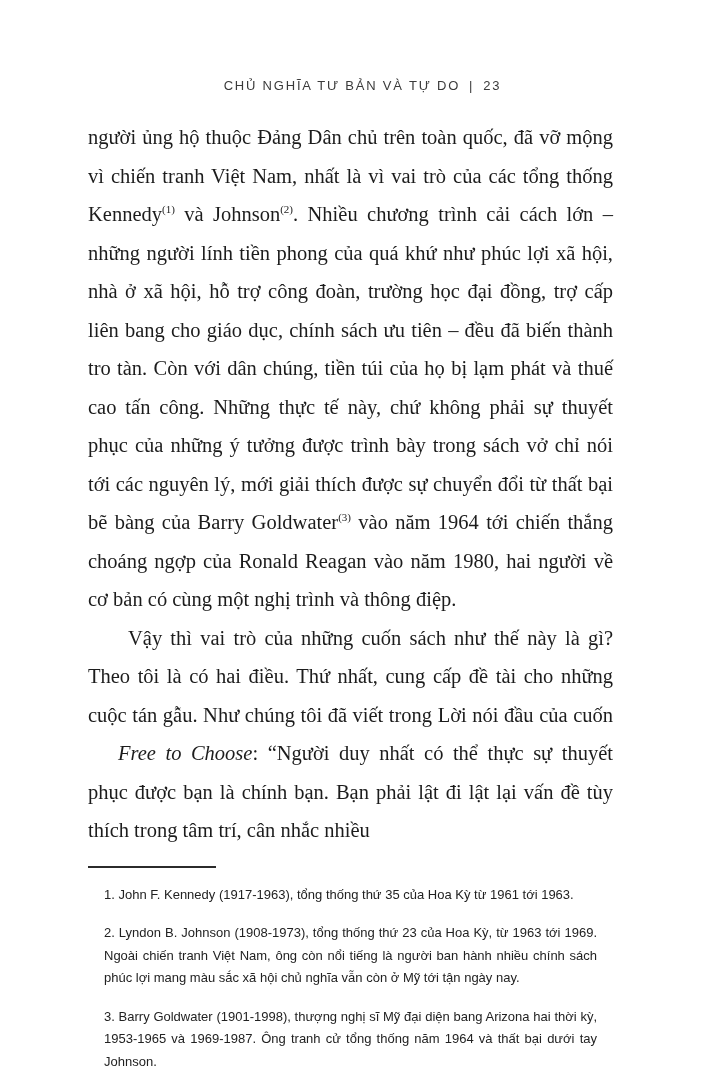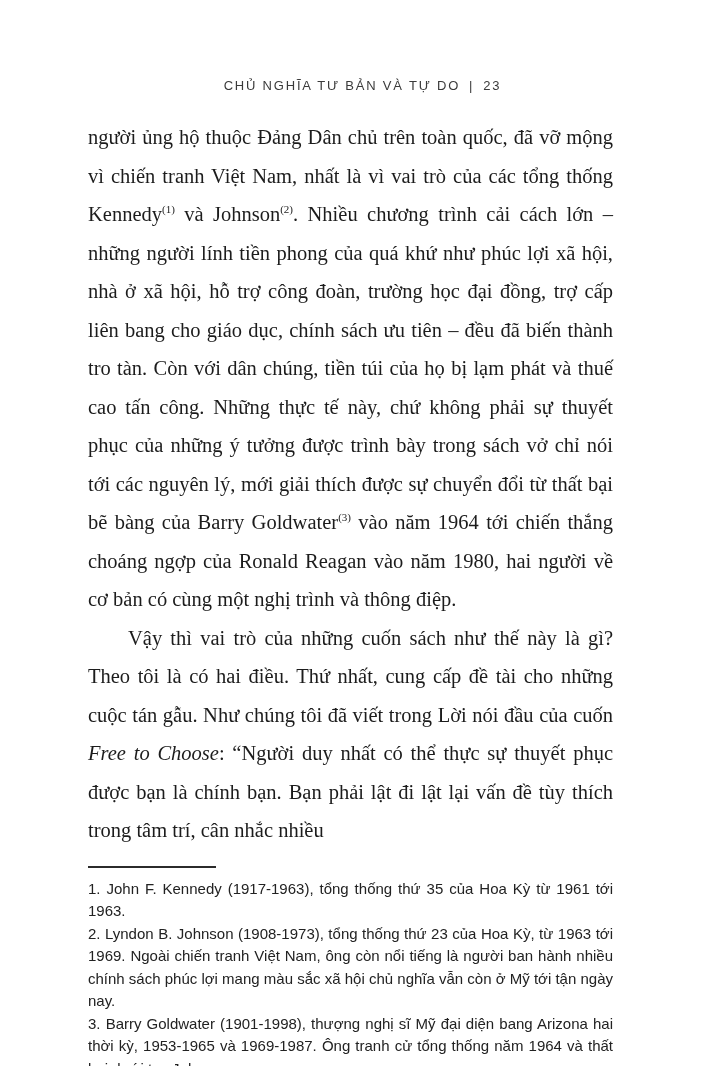--- a/index.html
+++ b/index.html
@@ -52,31 +52,32 @@
   .para.indent {
     text-indent: 40px;
   }
   .para sup {
     font-size: 11px;
     line-height: 0;
     vertical-align: super;
   }
   .para i {
     font-style: italic;
+    margin-left: 30px;
   }
   .footnote-separator {
     width: 128px;
     border: 0;
     border-top: 2px solid #2b2b2b;
     margin: 16px 0 10px 0;
   }
   .footnote {
-    margin: 0;
+    margin: 16px;
     font-family: "Liberation Sans", sans-serif;
-    font-size: 15px;
+    font-size: 13px;
     line-height: 22.5px;
     text-align: justify;
     color: #222222;
   }
 </style>
 </head>
 <body>
 
 <div class="page">
 

